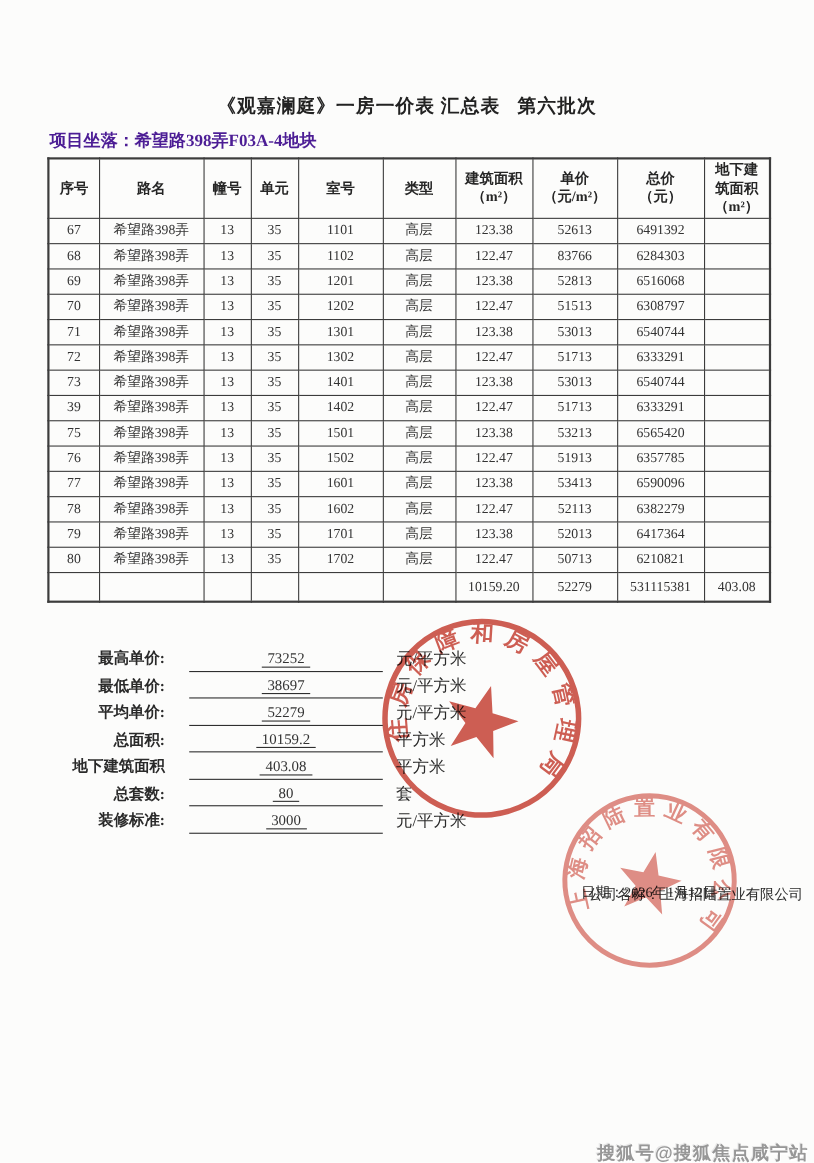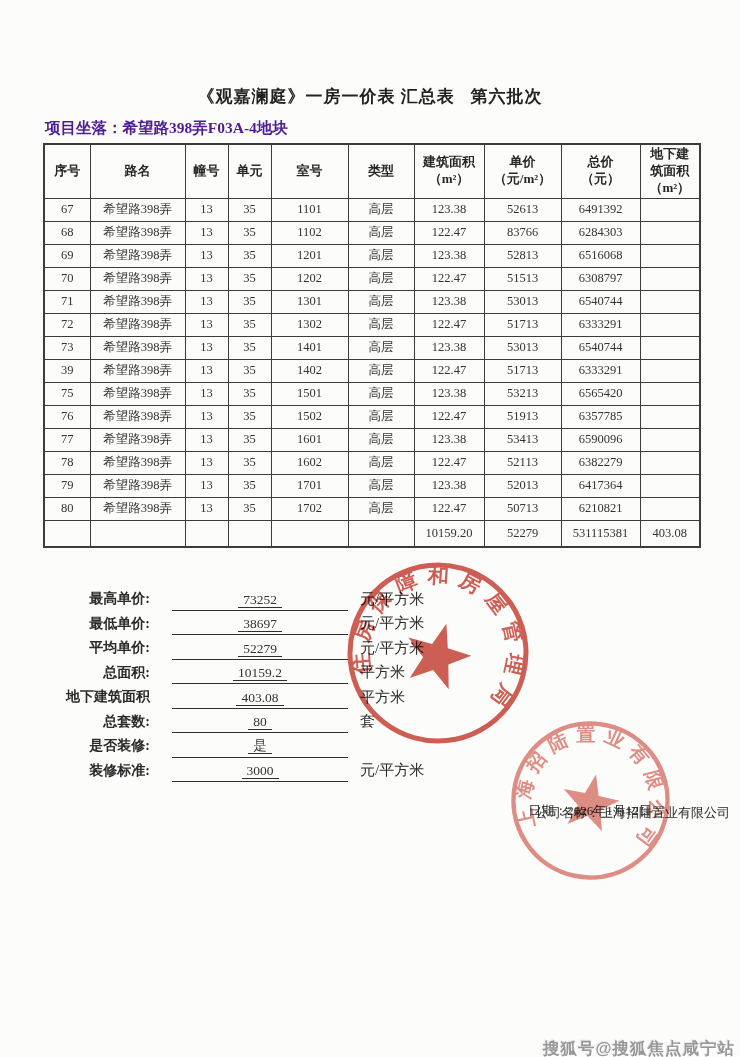--- a/index.html
+++ b/index.html
@@ -331,25 +331,20 @@
         <div class="summary-label">地下建筑面积</div>
         <div class="summary-blank"><span class="summary-value">403.08</span></div>
         <div class="summary-unit">平方米</div>
       </div>
       <div class="summary-row">
         <div class="summary-label">总套数:</div>
         <div class="summary-blank"><span class="summary-value">80</span></div>
         <div class="summary-unit">套</div>
       </div>
       <div class="summary-row">
-        <div class="summary-label">是否装修:</div>
-        <div class="summary-blank"><span class="summary-value">是</span></div>
-        <div class="summary-unit"></div>
-      </div>
-      <div class="summary-row">
         <div class="summary-label">装修标准:</div>
         <div class="summary-blank"><span class="summary-value">3000</span></div>
         <div class="summary-unit">元/平方米</div>
       </div>
     </div>
 
   <div class="signature-company"><span>公司名称：</span><span>上海招陆置业有限公司</span></div>
 
   <div class="signature-date"><span>日期：</span><span>2026年1月12日</span></div>
 

